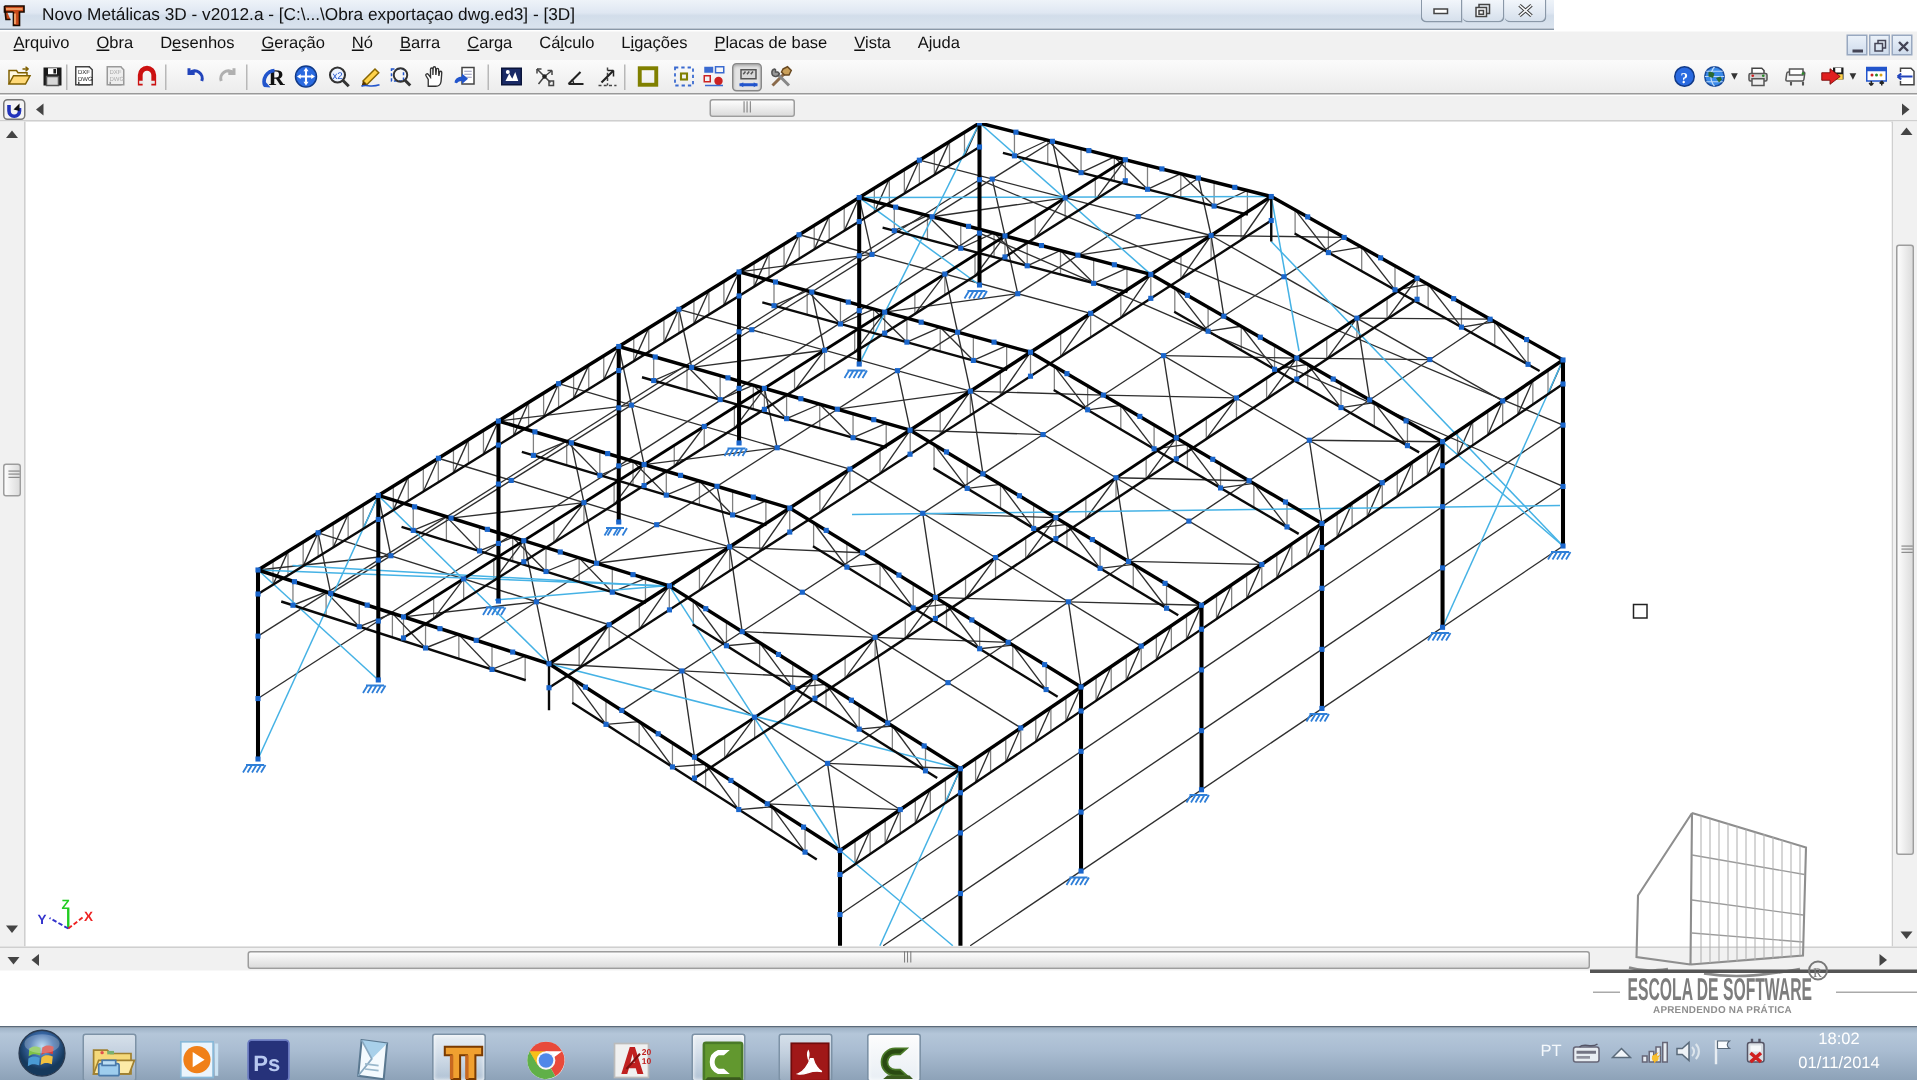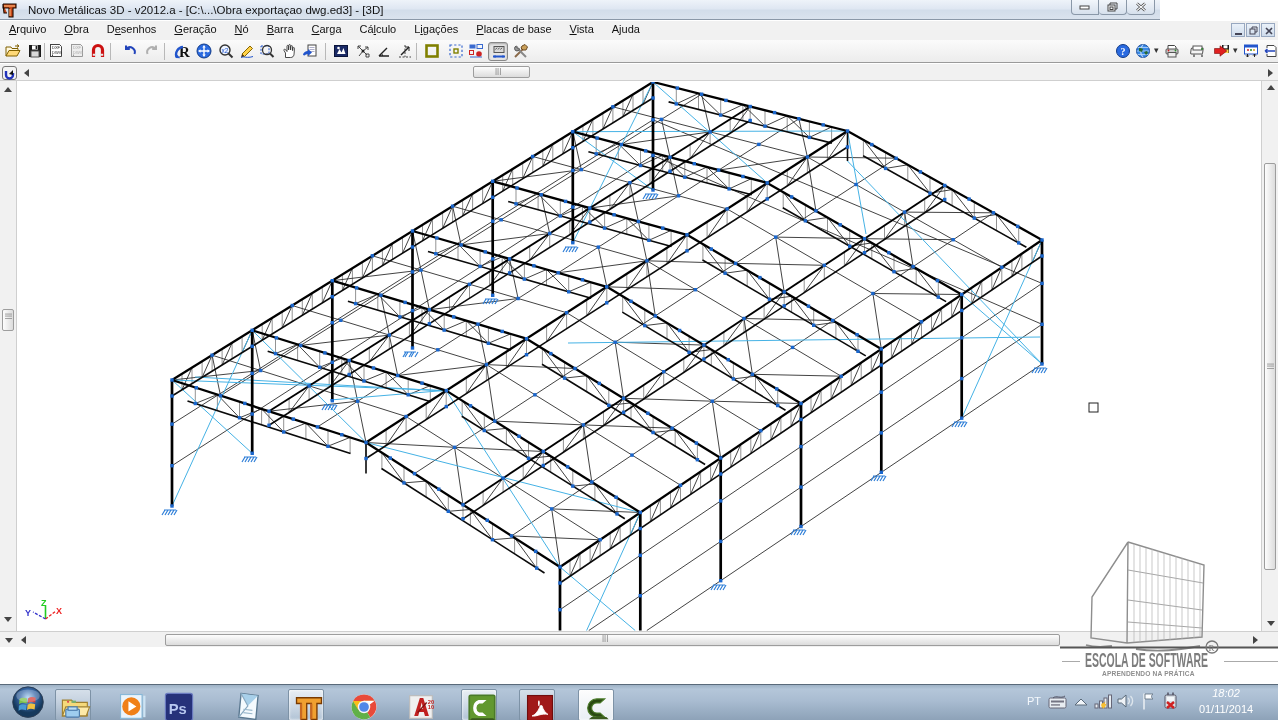--- a/index.html
+++ b/index.html
@@ -1,19 +1,19 @@
 <!DOCTYPE html>
 <html><head><meta charset="utf-8">
 <style>
 * { margin:0; padding:0; box-sizing:border-box; }
 html,body { width:1278px; height:720px; overflow:hidden; font-family:"Liberation Sans",sans-serif; }
 #page { position:relative; width:1278px; height:720px; background:#fff; }
 
 
-#title { position:absolute; left:0; top:0; width:1160px; height:20px;
+#title { position:absolute; left:0; top:0; width:1036px; height:20px;
   background:linear-gradient(180deg,#eef3f9 0%,#dfe7f2 45%,#d2ddea 55%,#dae3ee 100%);
   border-bottom:1px solid #8a98a8; }
 #title .txt { position:absolute; left:28px; top:3.5px; font-size:11.5px; color:#111; }
 #appico { position:absolute; left:2px; top:1px; }
 .wbtns { position:absolute; right:5px; top:0; height:15px; display:flex; }
 .wb { width:28px; height:15px; border:1px solid #8a98a8; border-top:none; background:linear-gradient(180deg,#f2f6fb,#d6e0ec);
   border-radius:0 0 4px 4px; margin-left:0; position:relative; }
 .wb.first { border-radius:0 0 0 4px; }
 .wb + .wb { border-left:none; }
 .wb svg { position:absolute; left:50%; top:50%; transform:translate(-50%,-50%); }
@@ -50,21 +50,21 @@
 #tabrow { position:absolute; left:0; top:648px; width:1278px; height:14px; background:#f1f1f1; border-top:1px solid #9a9a9a; font-size:11px; }
 #status { position:absolute; left:0; top:663px; width:1278px; height:21px; background:#f0f0f0; border-top:1px solid #d5d5d5; font-size:11px; color:#222; }
 
 
 #taskbar { position:absolute; left:0; top:684px; width:1278px; height:36px;
   background:linear-gradient(180deg,#9eb2c6 0%,#b4c6d9 12%,#a9bcd1 45%,#8da2b8 100%); border-top:1px solid #5a6a7a; }
 .tki { position:absolute; top:4px; width:36px; height:32px; padding:1px 3px; }
 .tkbox { border:1px solid #7d92a6; border-radius:2px; background:linear-gradient(180deg,rgba(255,255,255,0.45),rgba(255,255,255,0.12)); }
 .tkact { background:linear-gradient(180deg,rgba(255,255,255,0.7),rgba(210,225,240,0.5)); box-shadow:0 0 3px #fff inset; }
 .trtxt { position:absolute; top:10px; color:#f4f8fc; font-size:11px; }
-.trtime { position:absolute; left:1190px; top:2px; width:72px; text-align:center; color:#fff; font-size:11px;font-style:italic; }
+.trtime { position:absolute; left:1190px; top:2px; width:72px; text-align:center; color:#fff; font-size:11px; }
 .trdate { position:absolute; left:1186px; top:18px; width:80px; text-align:center; color:#fff; font-size:11px; }
 </style></head>
 <body>
 <div id="page">
 
 <div id="title">
  <svg id="appico" width="18" height="18" viewBox="0 0 18 18">
         <path d="M1 3 h13 v4 h-3 v9 h-4 V7 M1 3 v4 h6 M1 3 l1 9 h3" fill="#c8491a" stroke="#1a0a00" stroke-width="1.1"></path>
         <path d="M2 5 h11 M8 8 v7" stroke="#ef9a60" stroke-width="1.4"></path>
       </svg>

